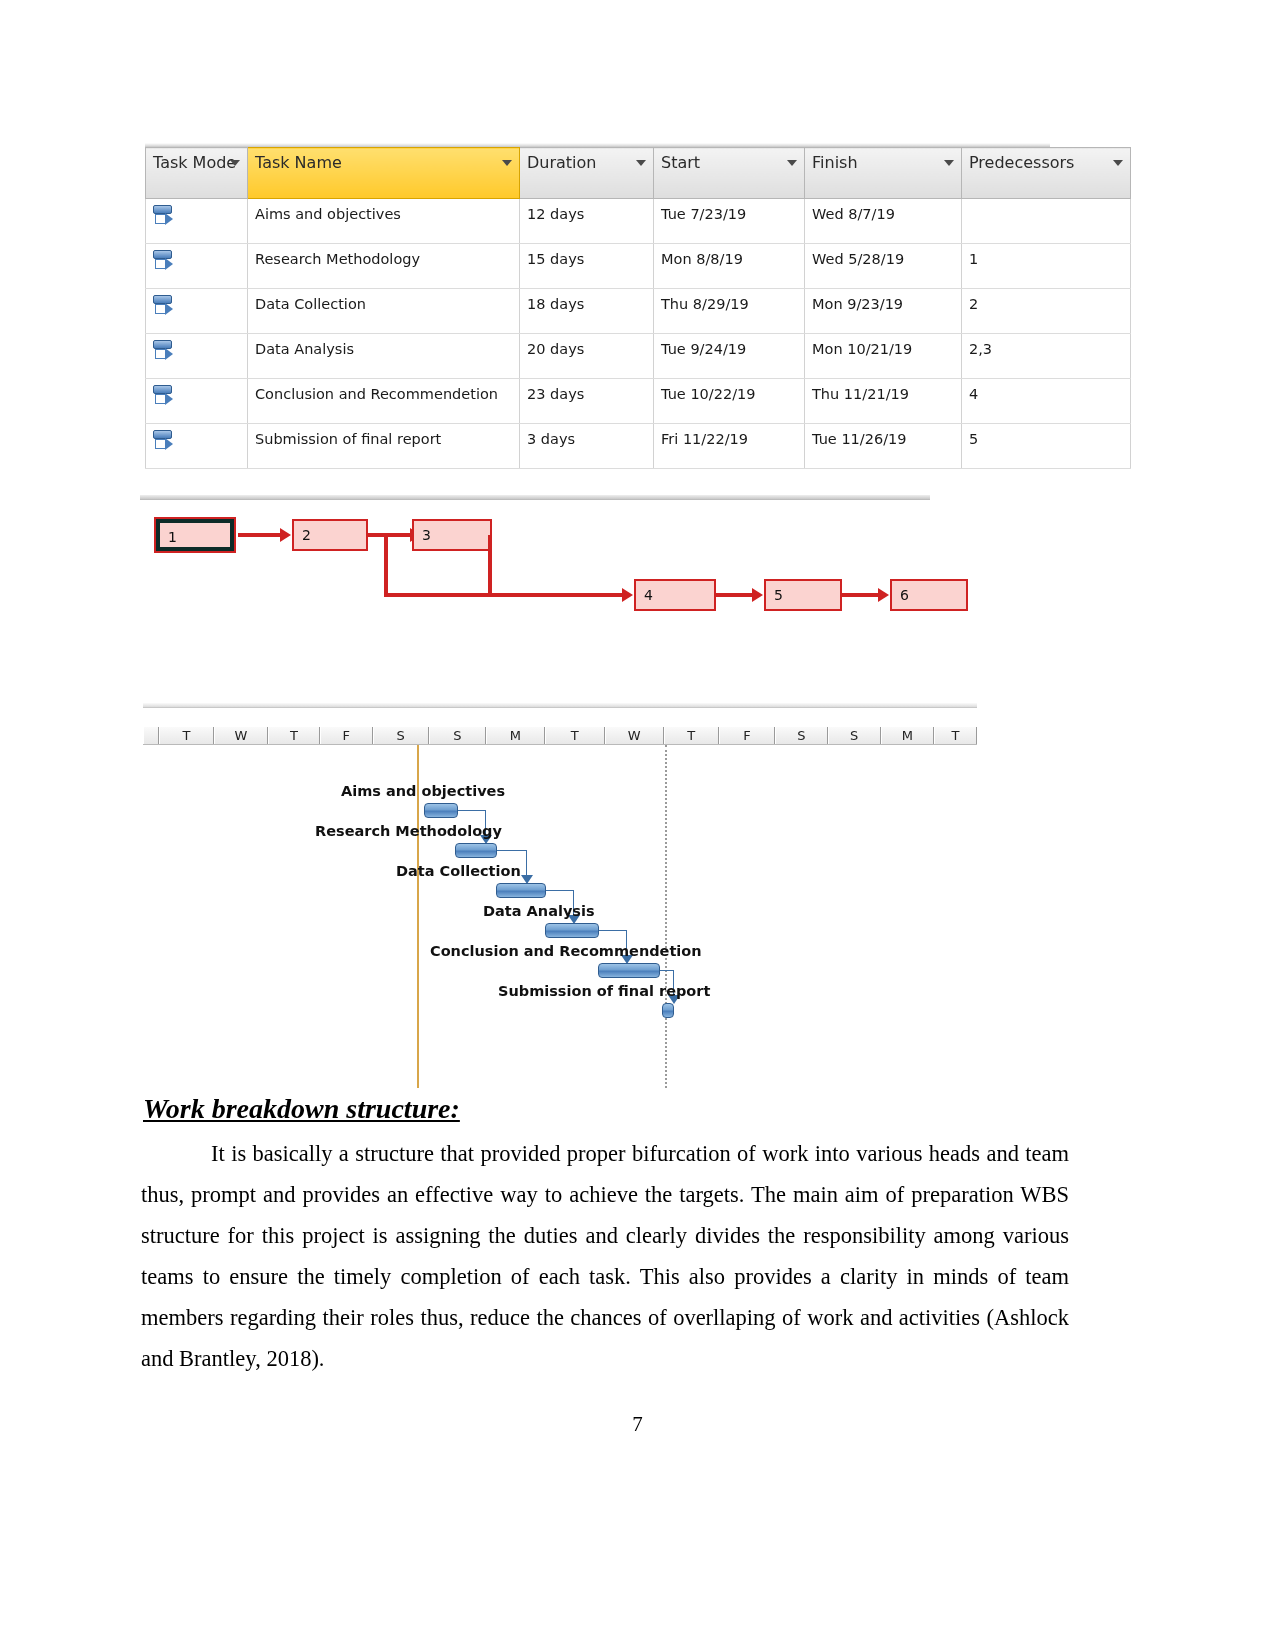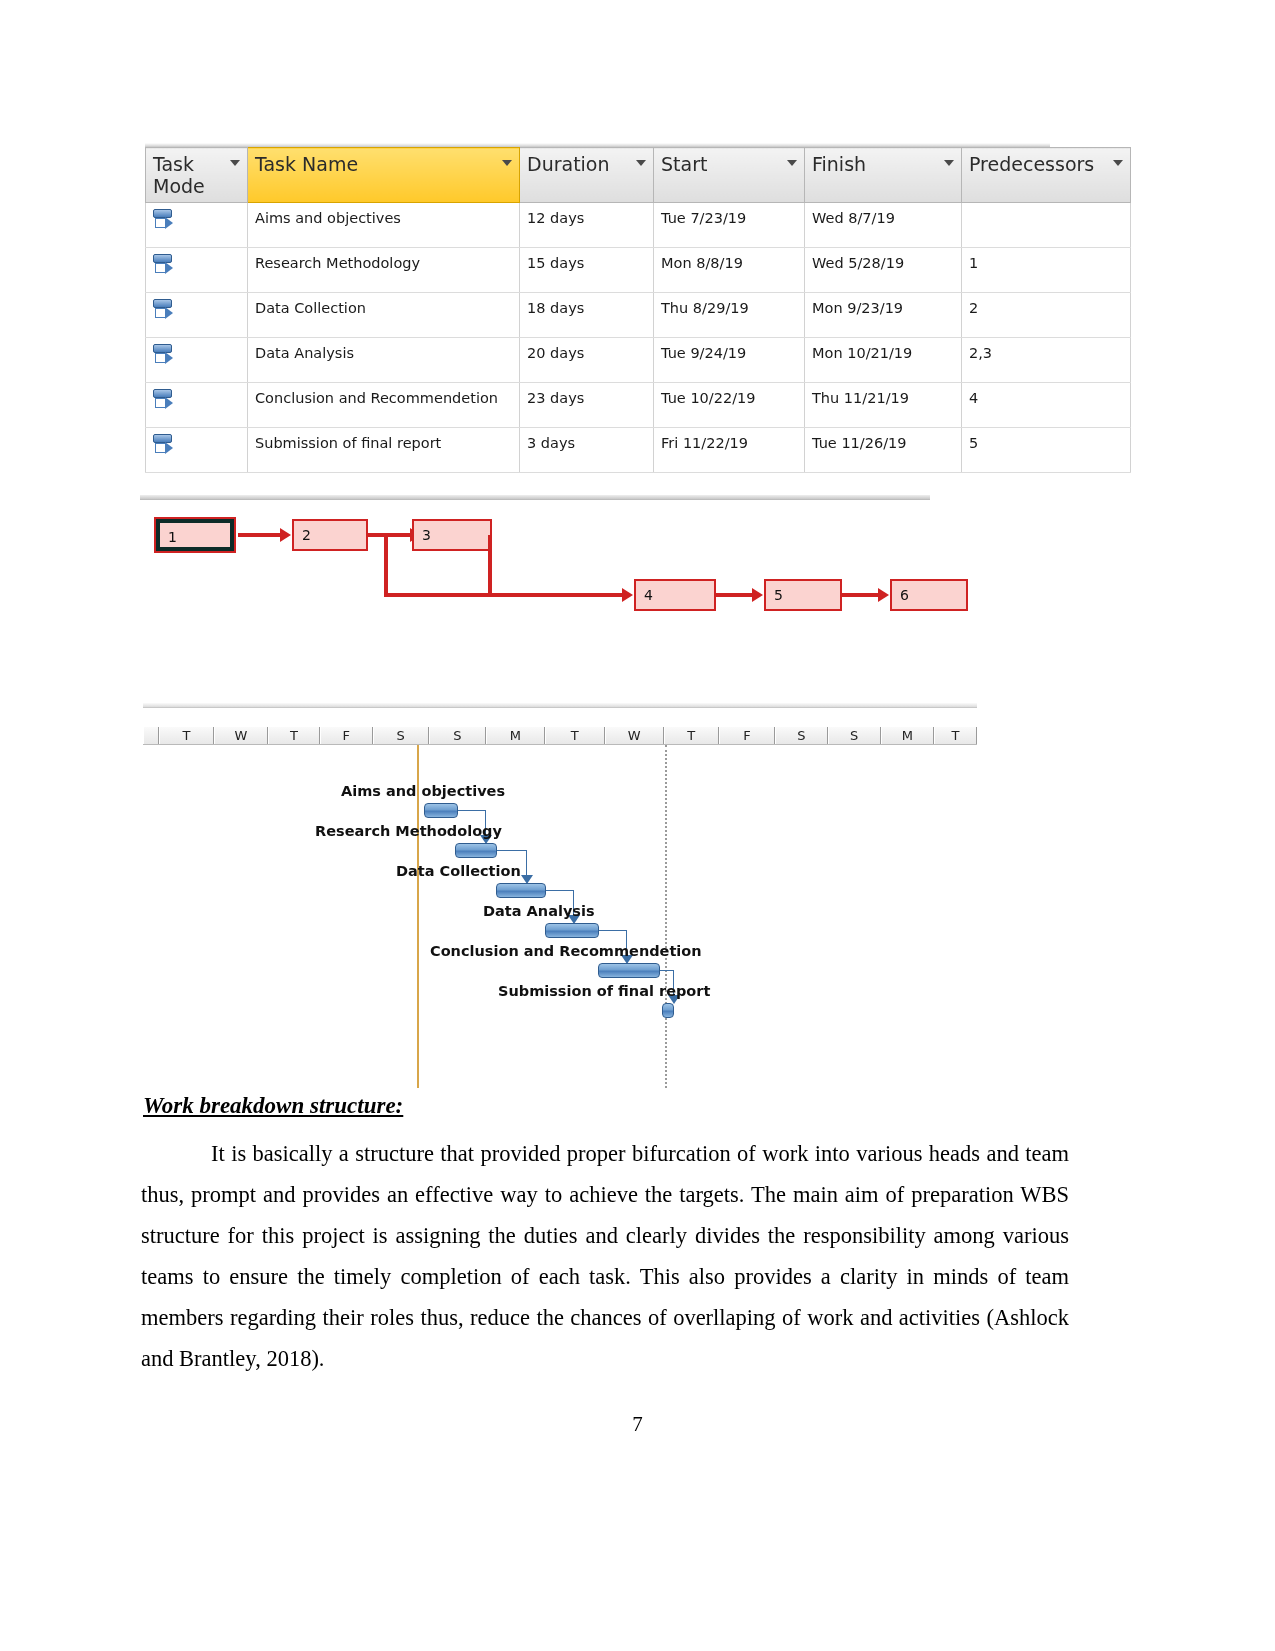--- a/index.html
+++ b/index.html
@@ -31,21 +31,21 @@
   }
   table.proj {
     border-collapse: collapse;
     width: 905px;
     table-layout: fixed;
   }
   table.proj th {
     background: linear-gradient(to bottom, #f3f3f3, #dedede);
     border: 1px solid #b6b6b6;
     font-weight: normal;
-    font-size: 19px;
+    font-size: 16px;
     color: #2b2b2b;
     text-align: left;
     padding: 5px 6px 5px 7px;
     height: 40px;
     vertical-align: top;
     position: relative;
   }
   table.proj th.hl {
     background: linear-gradient(to bottom, #ffdf6e, #ffc92a);
     border: 1px solid #d8a400;
@@ -248,21 +248,21 @@
   }
 
   
   .wbs-heading {
     position: absolute;
     left: 143px;
     top: 1093px;
     font-family: "Liberation Serif", serif;
     font-style: italic;
     font-weight: bold;
-    font-size: 23px;
+    font-size: 28px;
     text-decoration: underline;
     color: #000;
   }
   .body-para {
     position: absolute;
     left: 141px;
     top: 1133px;
     width: 928px;
     font-family: "Liberation Serif", serif;
     font-size: 22.5px;

